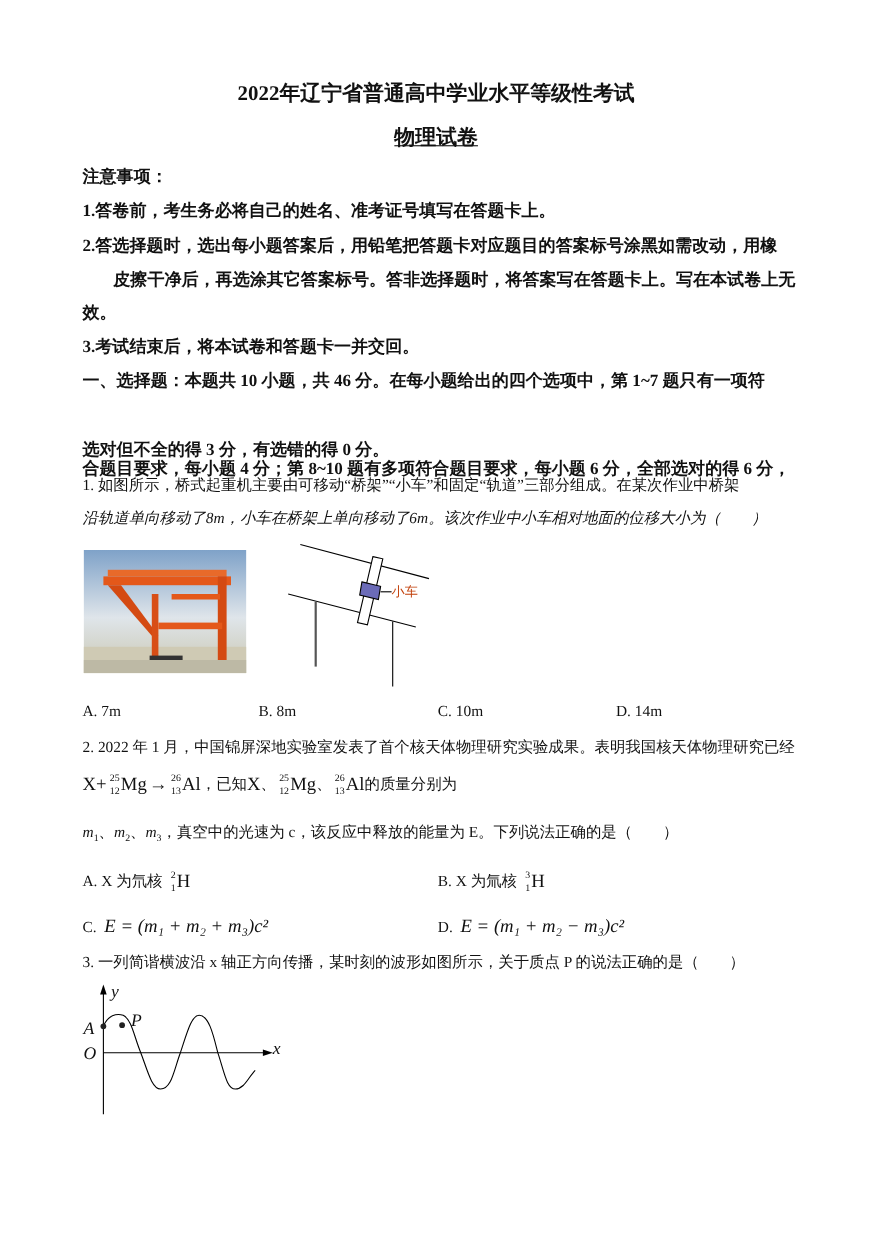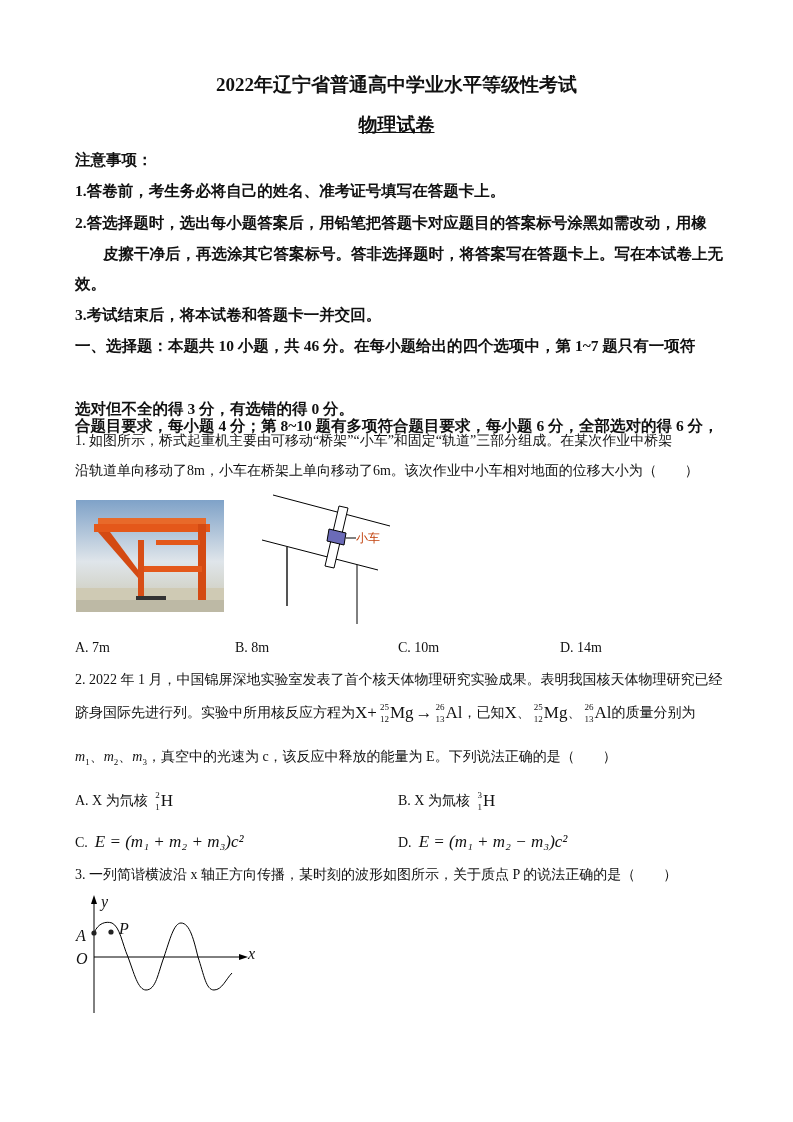--- a/index.html
+++ b/index.html
@@ -27,21 +27,21 @@
 <div class="abs b" style="top:213px;">2.答选择题时，选出每小题答案后，用铅笔把答题卡对应题目的答案标号涂黑如需改动，用橡</div>
 <div class="abs b" style="top:244px;margin-left:28px;">皮擦干净后，再选涂其它答案标号。答非选择题时，将答案写在答题卡上。写在本试卷上无</div>
 <div class="abs b" style="top:274px;">效。</div>
 <div class="abs b" style="top:305px;">3.考试结束后，将本试卷和答题卡一并交回。</div>
 
 <div class="abs b" style="top:336px;">一、选择题：本题共 10 小题，共 46 分。在每小题给出的四个选项中，第 1~7 题只有一项符</div>
 <div class="abs b" style="top:368px;margin-top:48px;">合题目要求，每小题 4 分；第 8~10 题有多项符合题目要求，每小题 6 分，全部选对的得 6 分，</div>
 <div class="abs b" style="top:399px;">选对但不全的得 3 分，有选错的得 0 分。</div>
 
 <div class="abs n" style="top:432px;">1. 如图所示，桥式起重机主要由可移动“桥架”“小车”和固定“轨道”三部分组成。在某次作业中桥架</div>
-<div class="abs n" style="top:462px;">沿轨道单向移动了8m，小车在桥架上单向移动了6m。该次作业中小车相对地面的位移大小为（　　）</div>
+<div class="abs n" style="top:462px;font-style:italic;">沿轨道单向移动了8m，小车在桥架上单向移动了6m。该次作业中小车相对地面的位移大小为（　　）</div>
 
 <div class="abs" style="left:76px; top:500px; width:148px; height:112px;">
   <svg width="148" height="112" viewBox="0 0 148 112">
     <defs>
       <linearGradient id="sky" x1="0" y1="0" x2="0" y2="1">
         <stop offset="0" stop-color="#7fa2c8"></stop>
         <stop offset="0.55" stop-color="#dfe5ea"></stop>
         <stop offset="1" stop-color="#c9c6b0"></stop>
       </linearGradient>
     </defs>
@@ -73,21 +73,20 @@
 </div>
 
 <div class="abs n" style="top:640px; left:75px;">A.  7m</div>
 <div class="abs n" style="top:640px; left:235px;">B.  8m</div>
 <div class="abs n" style="top:640px; left:398px;">C.  10m</div>
 <div class="abs n" style="top:640px; left:560px;">D.  14m</div>
 
 <div class="abs n" style="top:671px;">2. 2022 年 1 月，中国锦屏深地实验室发表了首个核天体物理研究实验成果。表明我国核天体物理研究已经</div>
 
 <div class="abs n" style="top:702px; display:flex; align-items:center;">
-  <span>跻身国际先进行列。实验中所用核反应方程为</span>
   <span class="big">X</span>
   <span class="big">+</span>
   <span class="nuc">
       <span class="t">25</span>
       <span class="btm">12</span>
     </span>
   <span class="big">Mg</span>
   <span class="big" style="margin-left:2px;">→</span>
   <span class="nuc">
       <span class="t">26</span>

